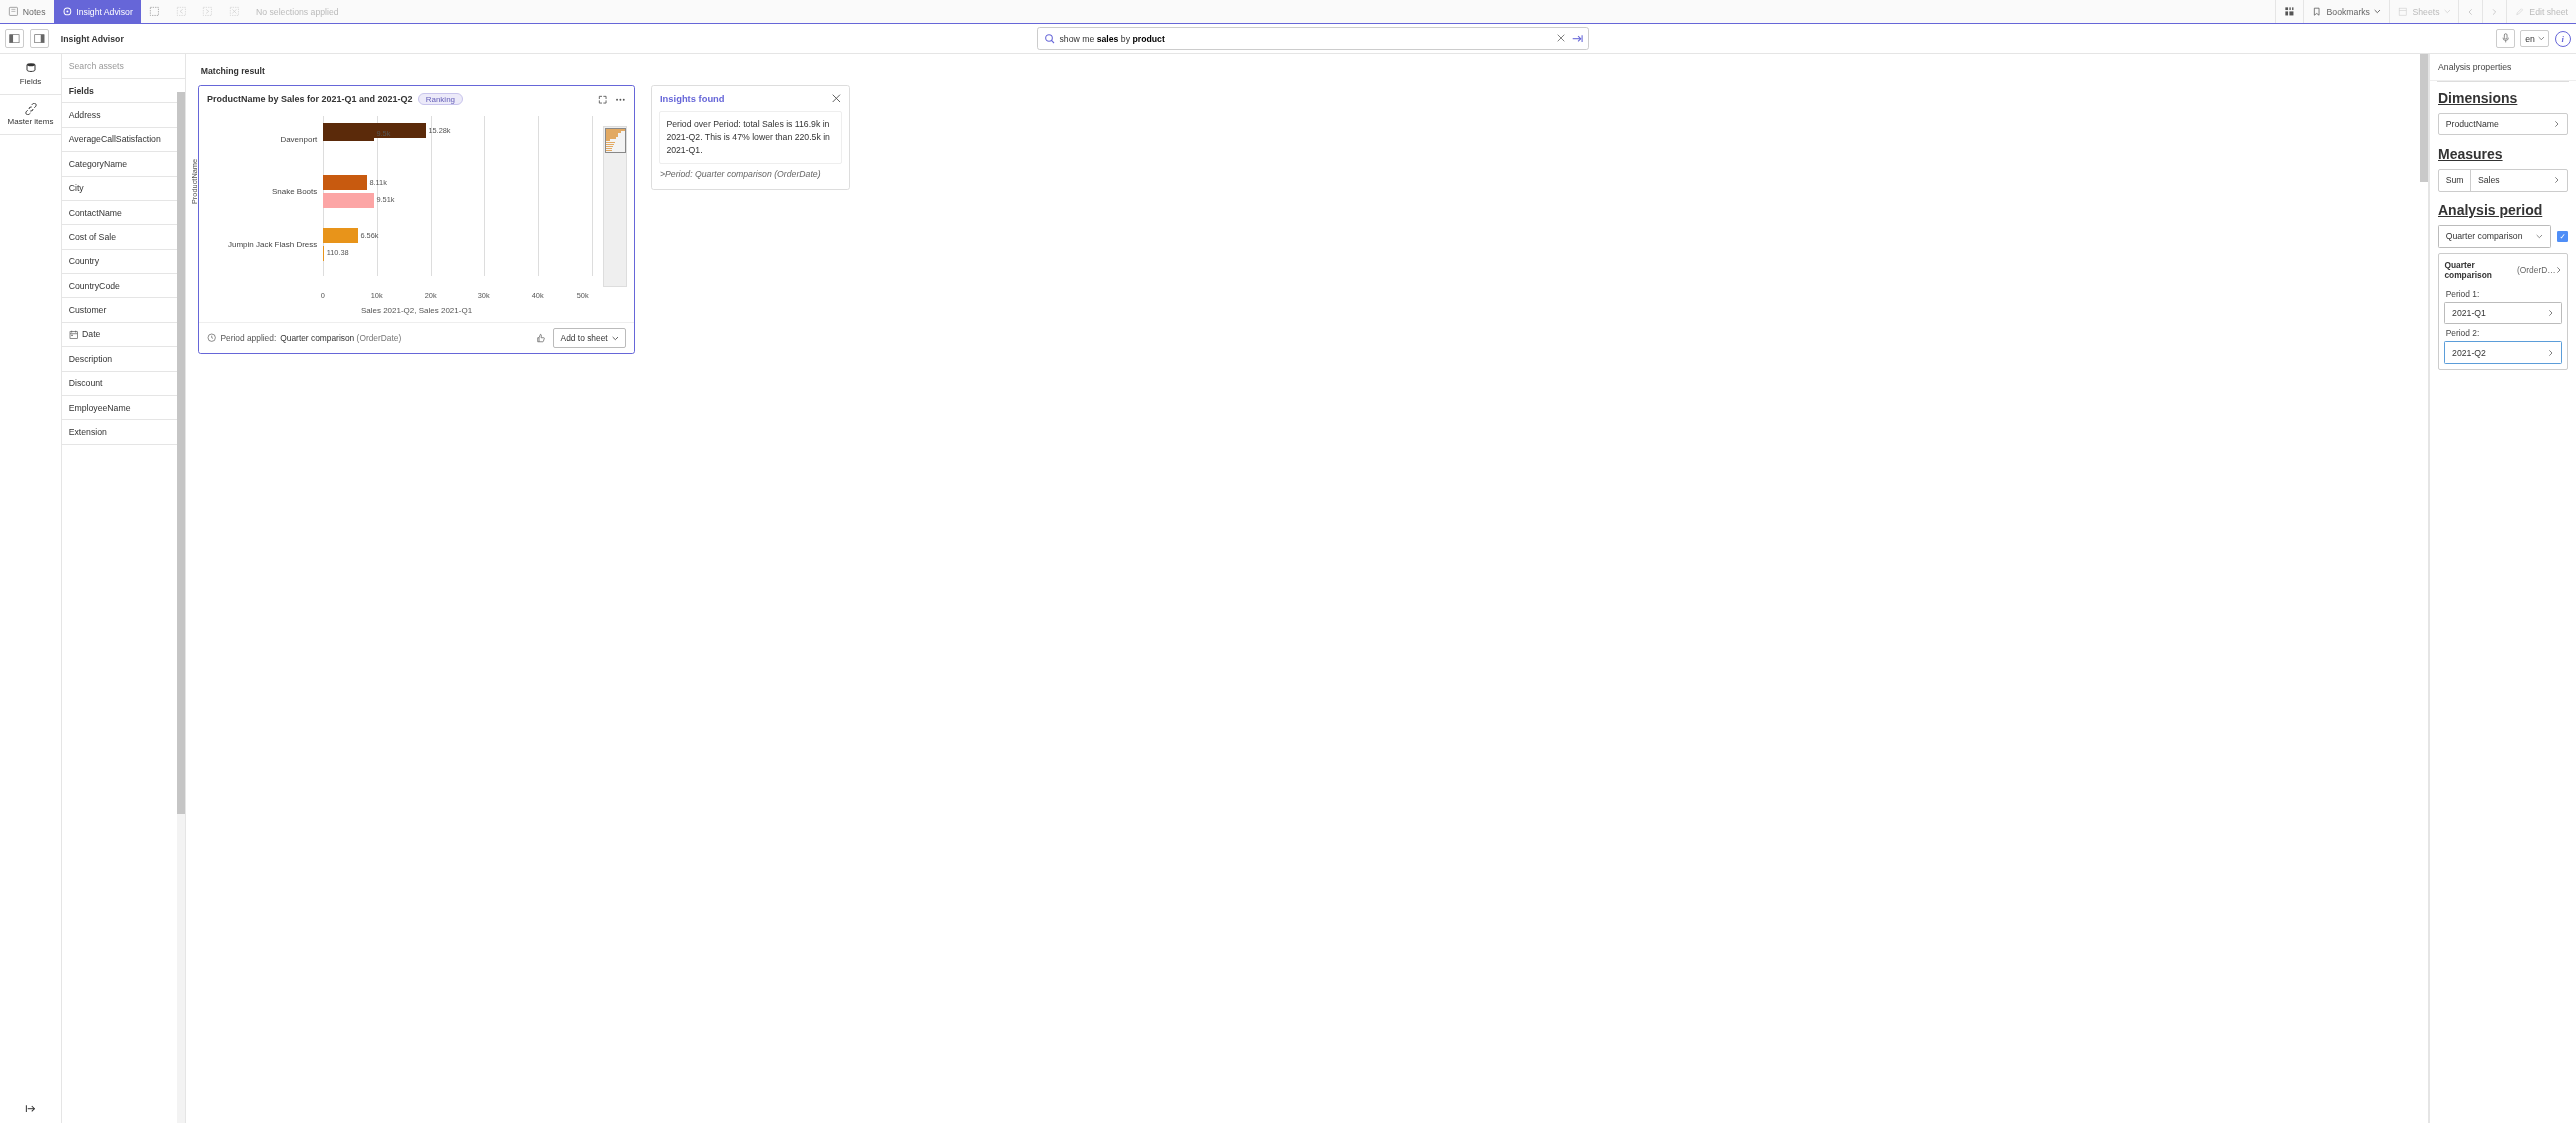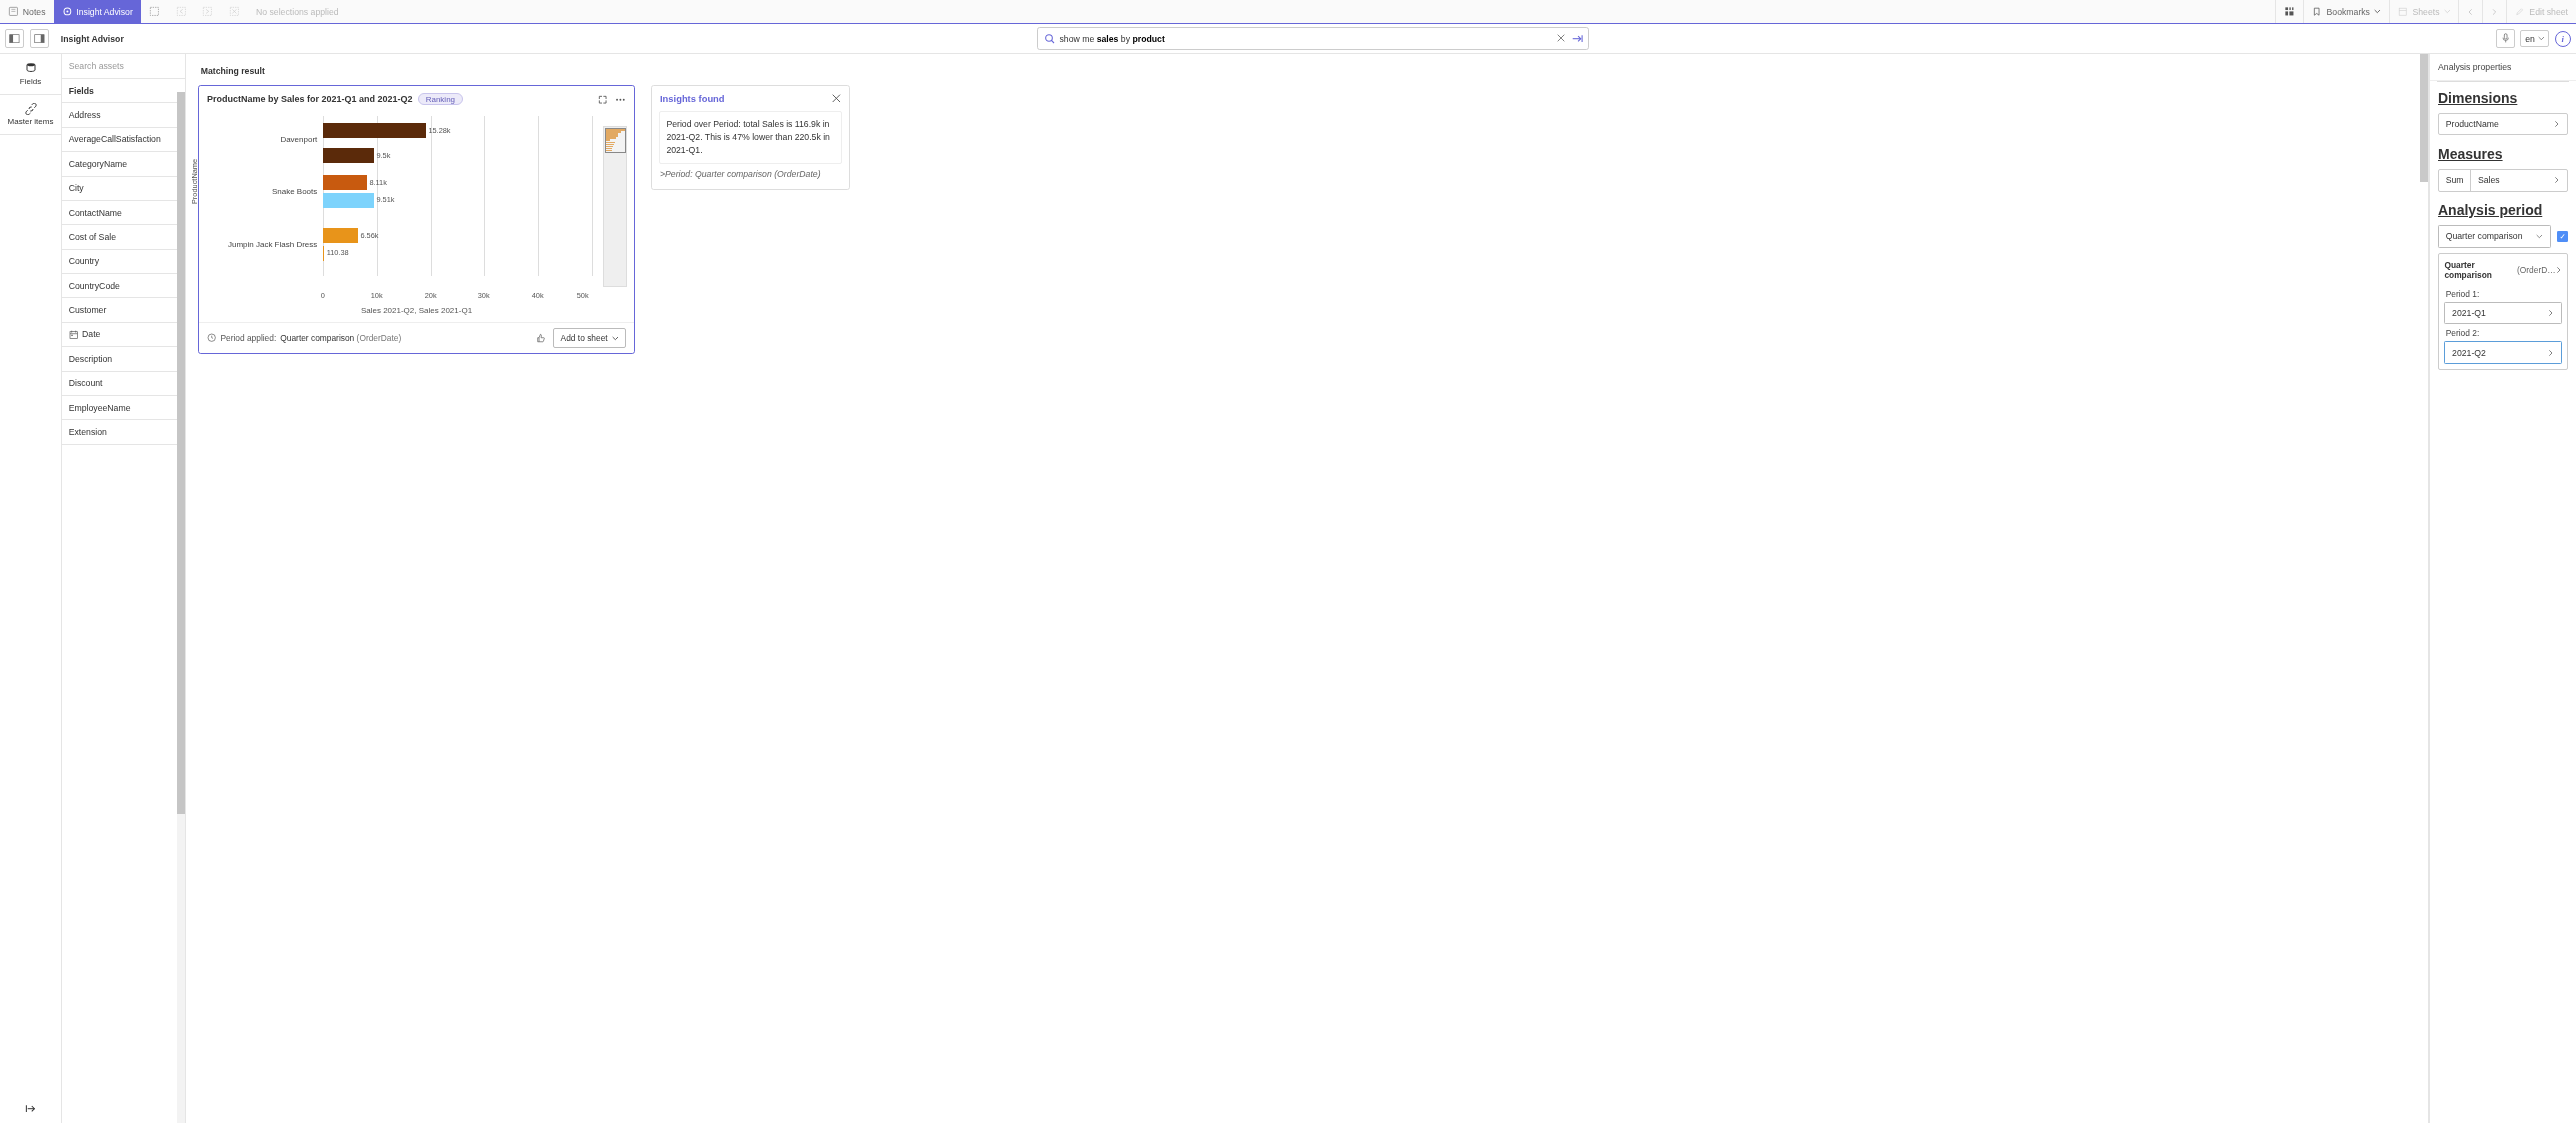--- a/index.html
+++ b/index.html
@@ -384,30 +384,30 @@
                   <div class="grid-v" style="left: 54px;"></div>
                   <div class="grid-v" style="left: 108px;"></div>
                   <div class="grid-v" style="left: 161px;"></div>
                   <div class="grid-v" style="left: 215px;"></div>
                   <div class="grid-v" style="left: 269px;"></div>
                   <div class="barpair" style="top: 6.7px;">
                     <div class="catlabel">Davenport</div>
                     <div class="bar" style="top: 0px; width: 103px; background: rgb(91, 42, 10);">
                       <span class="barlabel">15.28k</span>
                     </div>
-                    <div class="bar" style="top: 25px; width: 51px; background: rgb(91, 42, 10);">
+                    <div class="bar" style="top: 3px; width: 51px; background: rgb(91, 42, 10);">
                       <span class="barlabel">9.5k</span>
                     </div>
                   </div>
                   <div class="barpair" style="top: 59px;">
                     <div class="catlabel">Snake Boots</div>
                     <div class="bar" style="top: 0px; width: 44px; background: rgb(200, 90, 15);">
                       <span class="barlabel">8.11k</span>
                     </div>
-                    <div class="bar" style="top: 17.5px; width: 51px; background: #7dd3fc;">
+                    <div class="bar" style="top: 17.5px; width: 51px; background: #fca5a5;">
                       <span class="barlabel">9.51k</span>
                     </div>
                   </div>
                   <div class="barpair" style="top: 112px;">
                     <div class="catlabel">Jumpin Jack Flash Dress</div>
                     <div class="bar" style="top: 0px; width: 35px; background: rgb(232, 148, 26);">
                       <span class="barlabel">6.56k</span>
                     </div>
                     <div class="bar" style="top: 17.5px; width: 1.3px; background: rgb(232, 148, 26);">
                       <span class="barlabel">110.38</span>

